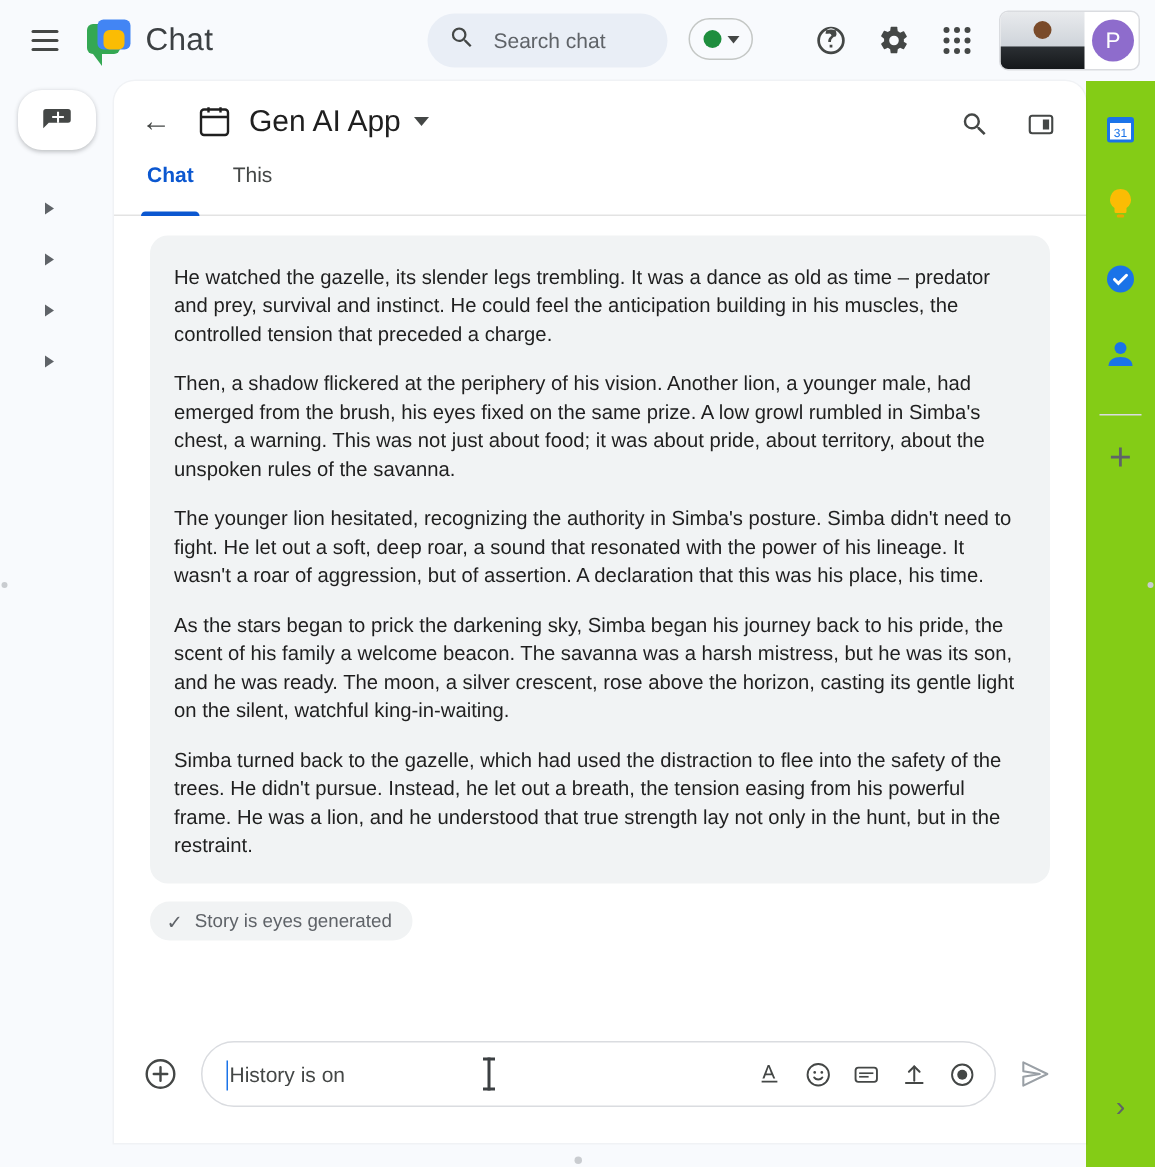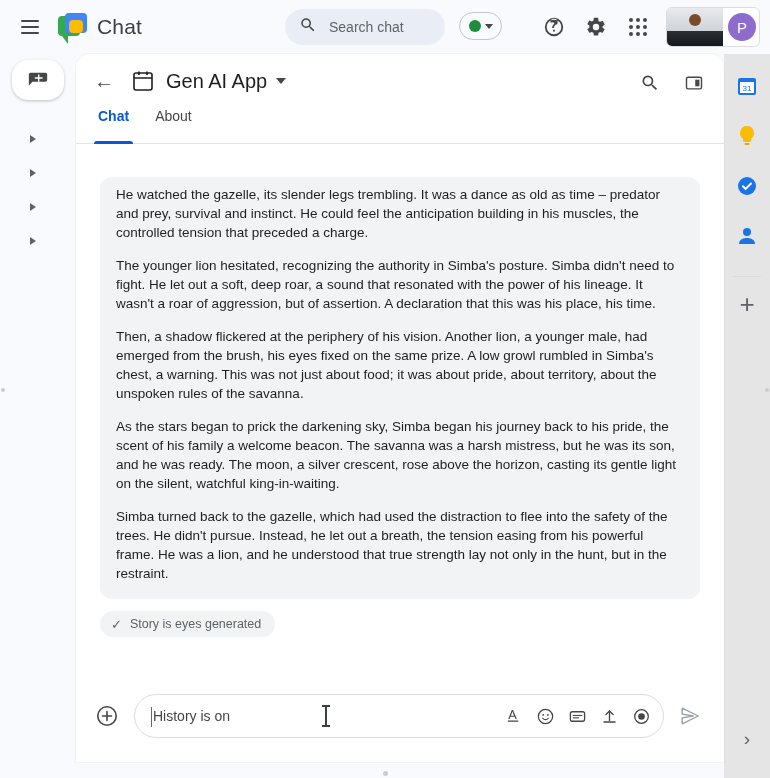--- a/index.html
+++ b/index.html
@@ -217,21 +217,21 @@
     border-bottom: 4px solid transparent;
     border-left: 6px solid #5f6368;
   }
 
   
   .right-rail {
     position: absolute;
     right: 0; top: 54px;
     width: 46px;
     bottom: 0;
-    background: #e5e5e5;
+    background: #84cc16;
     display: flex;
     flex-direction: column;
     align-items: center;
     padding-top: 16px;
     box-sizing: border-box;
   }
   .rr-icon {
     width: 32px; height: 32px;
     margin-bottom: 18px;
     display: flex; align-items: center; justify-content: center;
@@ -340,23 +340,22 @@
     position: absolute;
     left: 0; right: 0;
     top: 91px; bottom: 92px;
     overflow: hidden;
     padding: 12px 24px 0 24px;
     box-sizing: border-box;
   }
   .bubble-card {
     background: #f1f3f4;
     border-radius: 12px;
-    padding: 8px 16px 16px 16px;
+    padding: 18px 16px 16px 16px;
     max-width: 572px;
-    margin-top: 20px;
   }
   .bubble-card p {
     margin: 0 0 14px 0;
     font-size: 13.5px;
     line-height: 19px;
     color: #1f1f1f;
   }
   .bubble-card p:last-child { margin-bottom: 0; }
 
   .status-chip {
@@ -615,28 +614,28 @@
         <svg width="20" height="20" viewBox="0 0 24 24">
           <rect x="3" y="5" width="18" height="14" rx="2" fill="none" stroke="#444746" stroke-width="1.7"></rect>
           <rect x="13.5" y="8" width="5" height="8" fill="#444746"></rect>
         </svg>
       </div>
     </div>
   </div>
 
   <div class="tabs">
     <div class="tab active">Chat</div>
-    <div class="tab">About</div>
+    <div class="tab">This</div>
   </div>
 
   <div class="messages">
     <div class="bubble-card">
       <p>He watched the gazelle, its slender legs trembling. It was a dance as old as time – predator and prey, survival and instinct. He could feel the anticipation building in his muscles, the controlled tension that preceded a charge.</p>
+      <p>Then, a shadow flickered at the periphery of his vision. Another lion, a younger male, had emerged from the brush, his eyes fixed on the same prize. A low growl rumbled in Simba's chest, a warning. This was not just about food; it was about pride, about territory, about the unspoken rules of the savanna.</p>
       <p>The younger lion hesitated, recognizing the authority in Simba's posture. Simba didn't need to fight. He let out a soft, deep roar, a sound that resonated with the power of his lineage. It wasn't a roar of aggression, but of assertion. A declaration that this was his place, his time.</p>
-      <p>Then, a shadow flickered at the periphery of his vision. Another lion, a younger male, had emerged from the brush, his eyes fixed on the same prize. A low growl rumbled in Simba's chest, a warning. This was not just about food; it was about pride, about territory, about the unspoken rules of the savanna.</p>
       <p>As the stars began to prick the darkening sky, Simba began his journey back to his pride, the scent of his family a welcome beacon. The savanna was a harsh mistress, but he was its son, and he was ready. The moon, a silver crescent, rose above the horizon, casting its gentle light on the silent, watchful king-in-waiting.</p>
       <p>Simba turned back to the gazelle, which had used the distraction to flee into the safety of the trees. He didn't pursue. Instead, he let out a breath, the tension easing from his powerful frame. He was a lion, and he understood that true strength lay not only in the hunt, but in the restraint.</p>
     </div>
 
     <div class="status-chip">
       <span class="check-mark">✓</span>
       <span>Story is eyes generated</span>
     </div>
 
     

